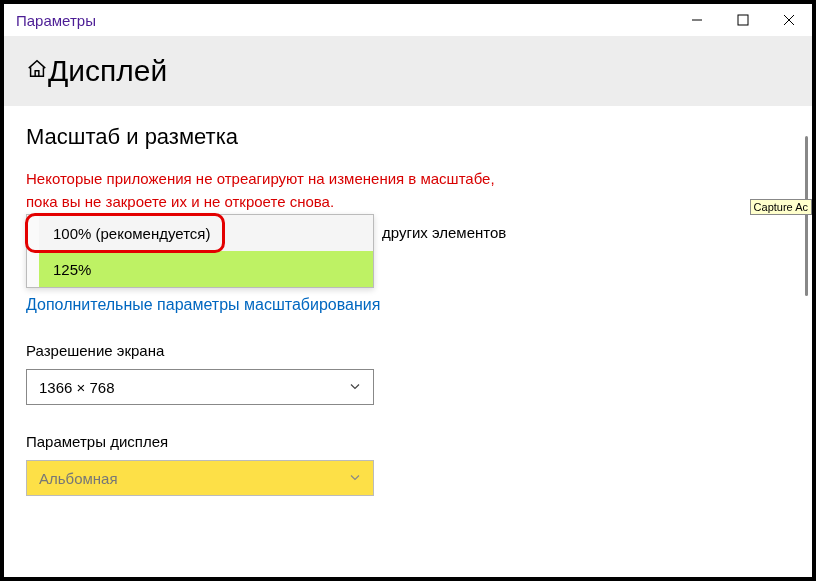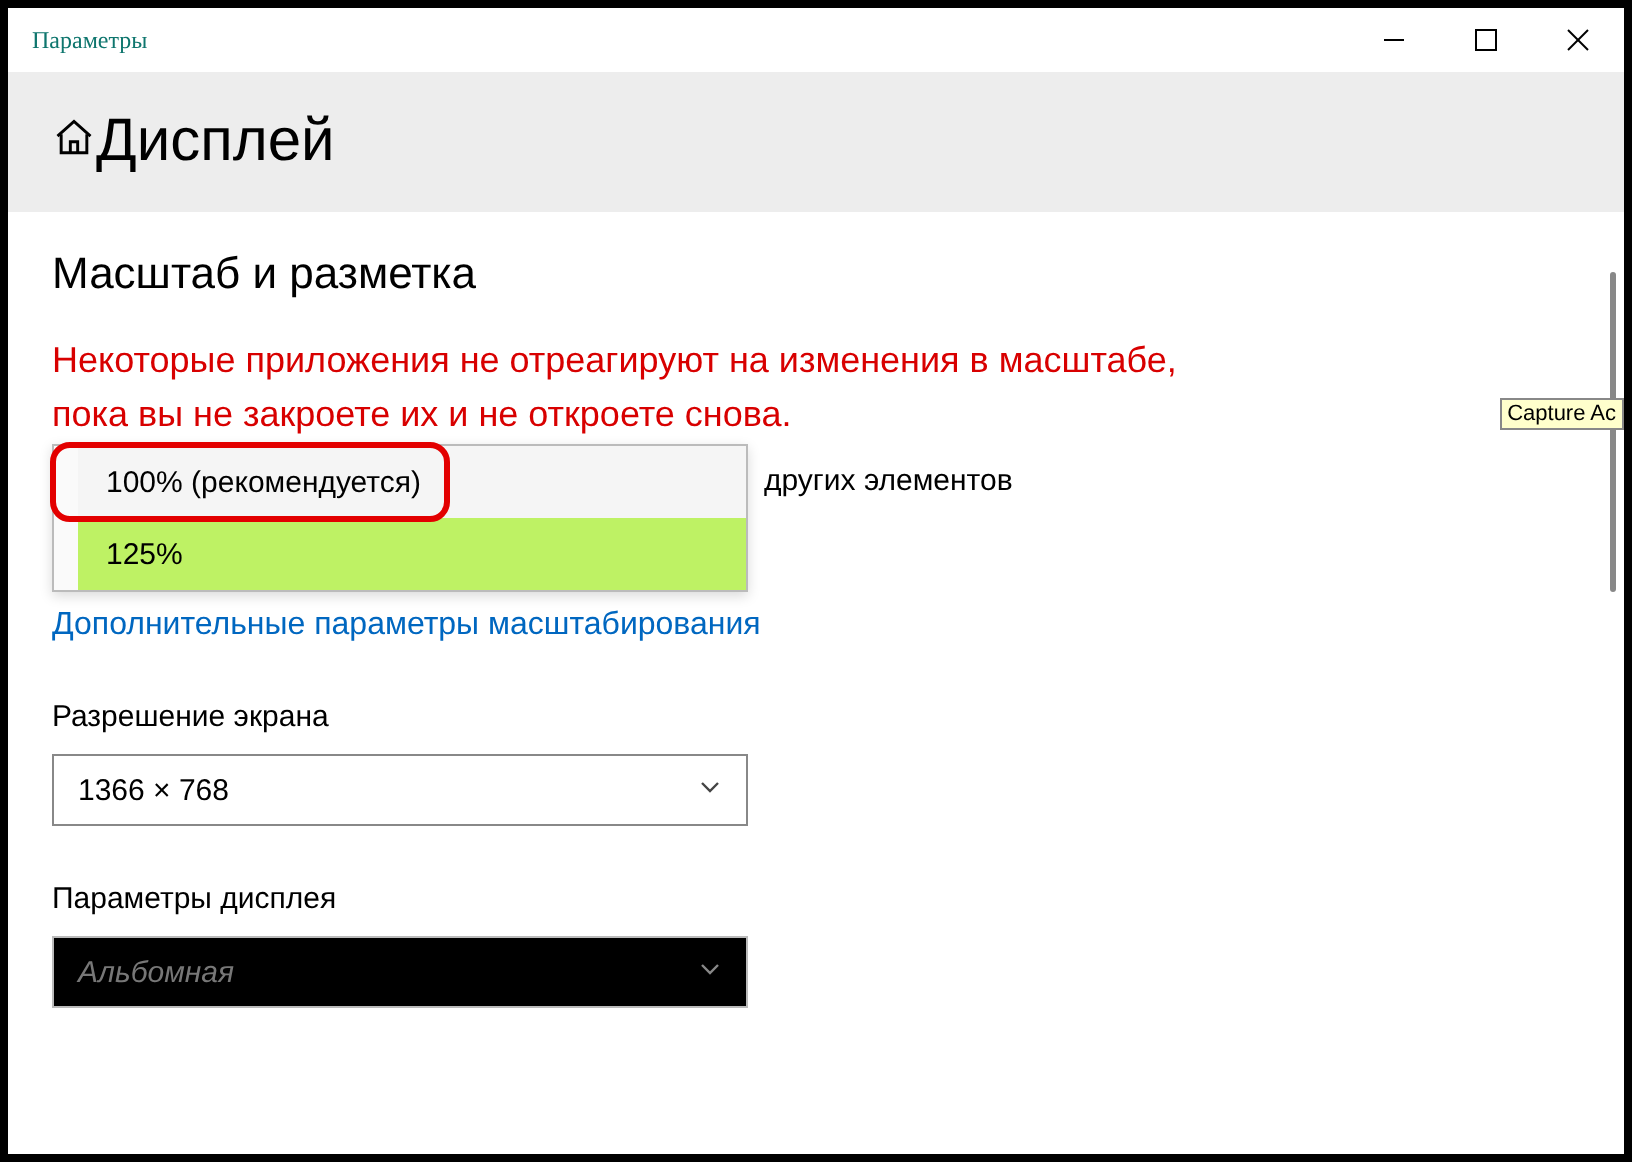--- a/index.html
+++ b/index.html
@@ -1,49 +1,49 @@
 <!DOCTYPE html>
 <html><head>
   <meta charset="utf-8">
   <style>
     * { box-sizing: border-box; margin: 0; padding: 0; font-family: 'Segoe UI', Tahoma, sans-serif; }
     body { background: #fff; width: 816px; height: 581px; position: relative; overflow: hidden; }
     .frame { border: 4px solid #000; width: 816px; height: 581px; position: relative; background: #fff; }
     
     .titlebar { height: 32px; display: flex; align-items: center; padding-left: 12px; background: #fff; }
-    .titlebar-text { font-size: 12px; color: #0f766e; flex: 1; font-family: Liberation Serif, serif; }
+    .titlebar-text { font-size: 15px; color: #4c1d95; flex: 1; }
     .window-controls { display: flex; }
     .win-ctrl { width: 46px; height: 32px; display: flex; align-items: center; justify-content: center; font-size: 12px; }
     .win-ctrl svg { width: 12px; height: 12px; }
     
     .header-bar { height: 70px; background: #ededed; display: flex; align-items: center; padding-left: 22px; }
     .home-icon svg { width: 22px; height: 22px; }
     .page-title { font-size: 30px; font-weight: 400; color: #000; }
     
     .content { padding: 8px 22px 0 22px; position: relative; }
     .section-heading { font-size: 22px; font-weight: 500; margin-bottom: 18px; margin-top: 10px; }
     
-    .warning-text { color: #d80000; font-size: 18px; line-height: 1.4; margin-bottom: 2px; }
+    .warning-text { color: #d80000; font-size: 15px; line-height: 1.4; margin-bottom: 2px; }
     
     .dropdown-area { position: relative; height: 76px; }
     .hidden-label { position: absolute; left: 356px; top: 10px; font-size: 15px; color: #000000; }
     
     .dropdown-open { position: absolute; left: 0; top: 0; width: 348px; border: 1px solid #bbb; background: #fafafa; box-shadow: 0 2px 6px rgba(0,0,0,0.15); padding-left: 12px; }
     .dd-option { height: 36px; display: flex; align-items: center; padding-left: 14px; font-size: 15px; }
     .dd-option.selected { background: #f5f5f5; }
     .dd-option.highlighted { background: #bef264; }
     
     .highlight-ring { position: absolute; left: -2px; top: -2px; width: 200px; height: 40px; border: 3px solid #e30000; border-radius: 10px; pointer-events: none; }
     
     .link-text { color: #0067c0; font-size: 16px; margin-top: 6px; display: inline-block; }
     
     .field-label { font-size: 15px; margin-top: 28px; margin-bottom: 10px; }
     
     .select-box { width: 348px; height: 36px; border: 1px solid #888; display: flex; align-items: center; padding-left: 12px; font-size: 15px; position: relative; background: #fff; }
-    .select-box.disabled { background: #000000; color: #777; border-color: #bbb; font-style: italic; }
+    .select-box.disabled { background: #fde047; color: #777; border-color: #bbb; }
     .chevron { position: absolute; right: 12px; top: 50%; transform: translateY(-50%); }
     .chevron svg { width: 12px; height: 12px; }
     
     .scrollbar-track { position: absolute; right: 4px; top: 106px; width: 8px; bottom: 4px; background: transparent; }
     .scrollbar-thumb { position: absolute; right: 0; top: 26px; width: 3px; height: 160px; background: #888; border-radius: 2px; }
     
     .capture-tag { position: absolute; right: 0; top: 195px; background: #ffffcc; border: 1px solid #888; font-size: 11px; padding: 1px 3px; }
   </style>
 </head>
 <body>

